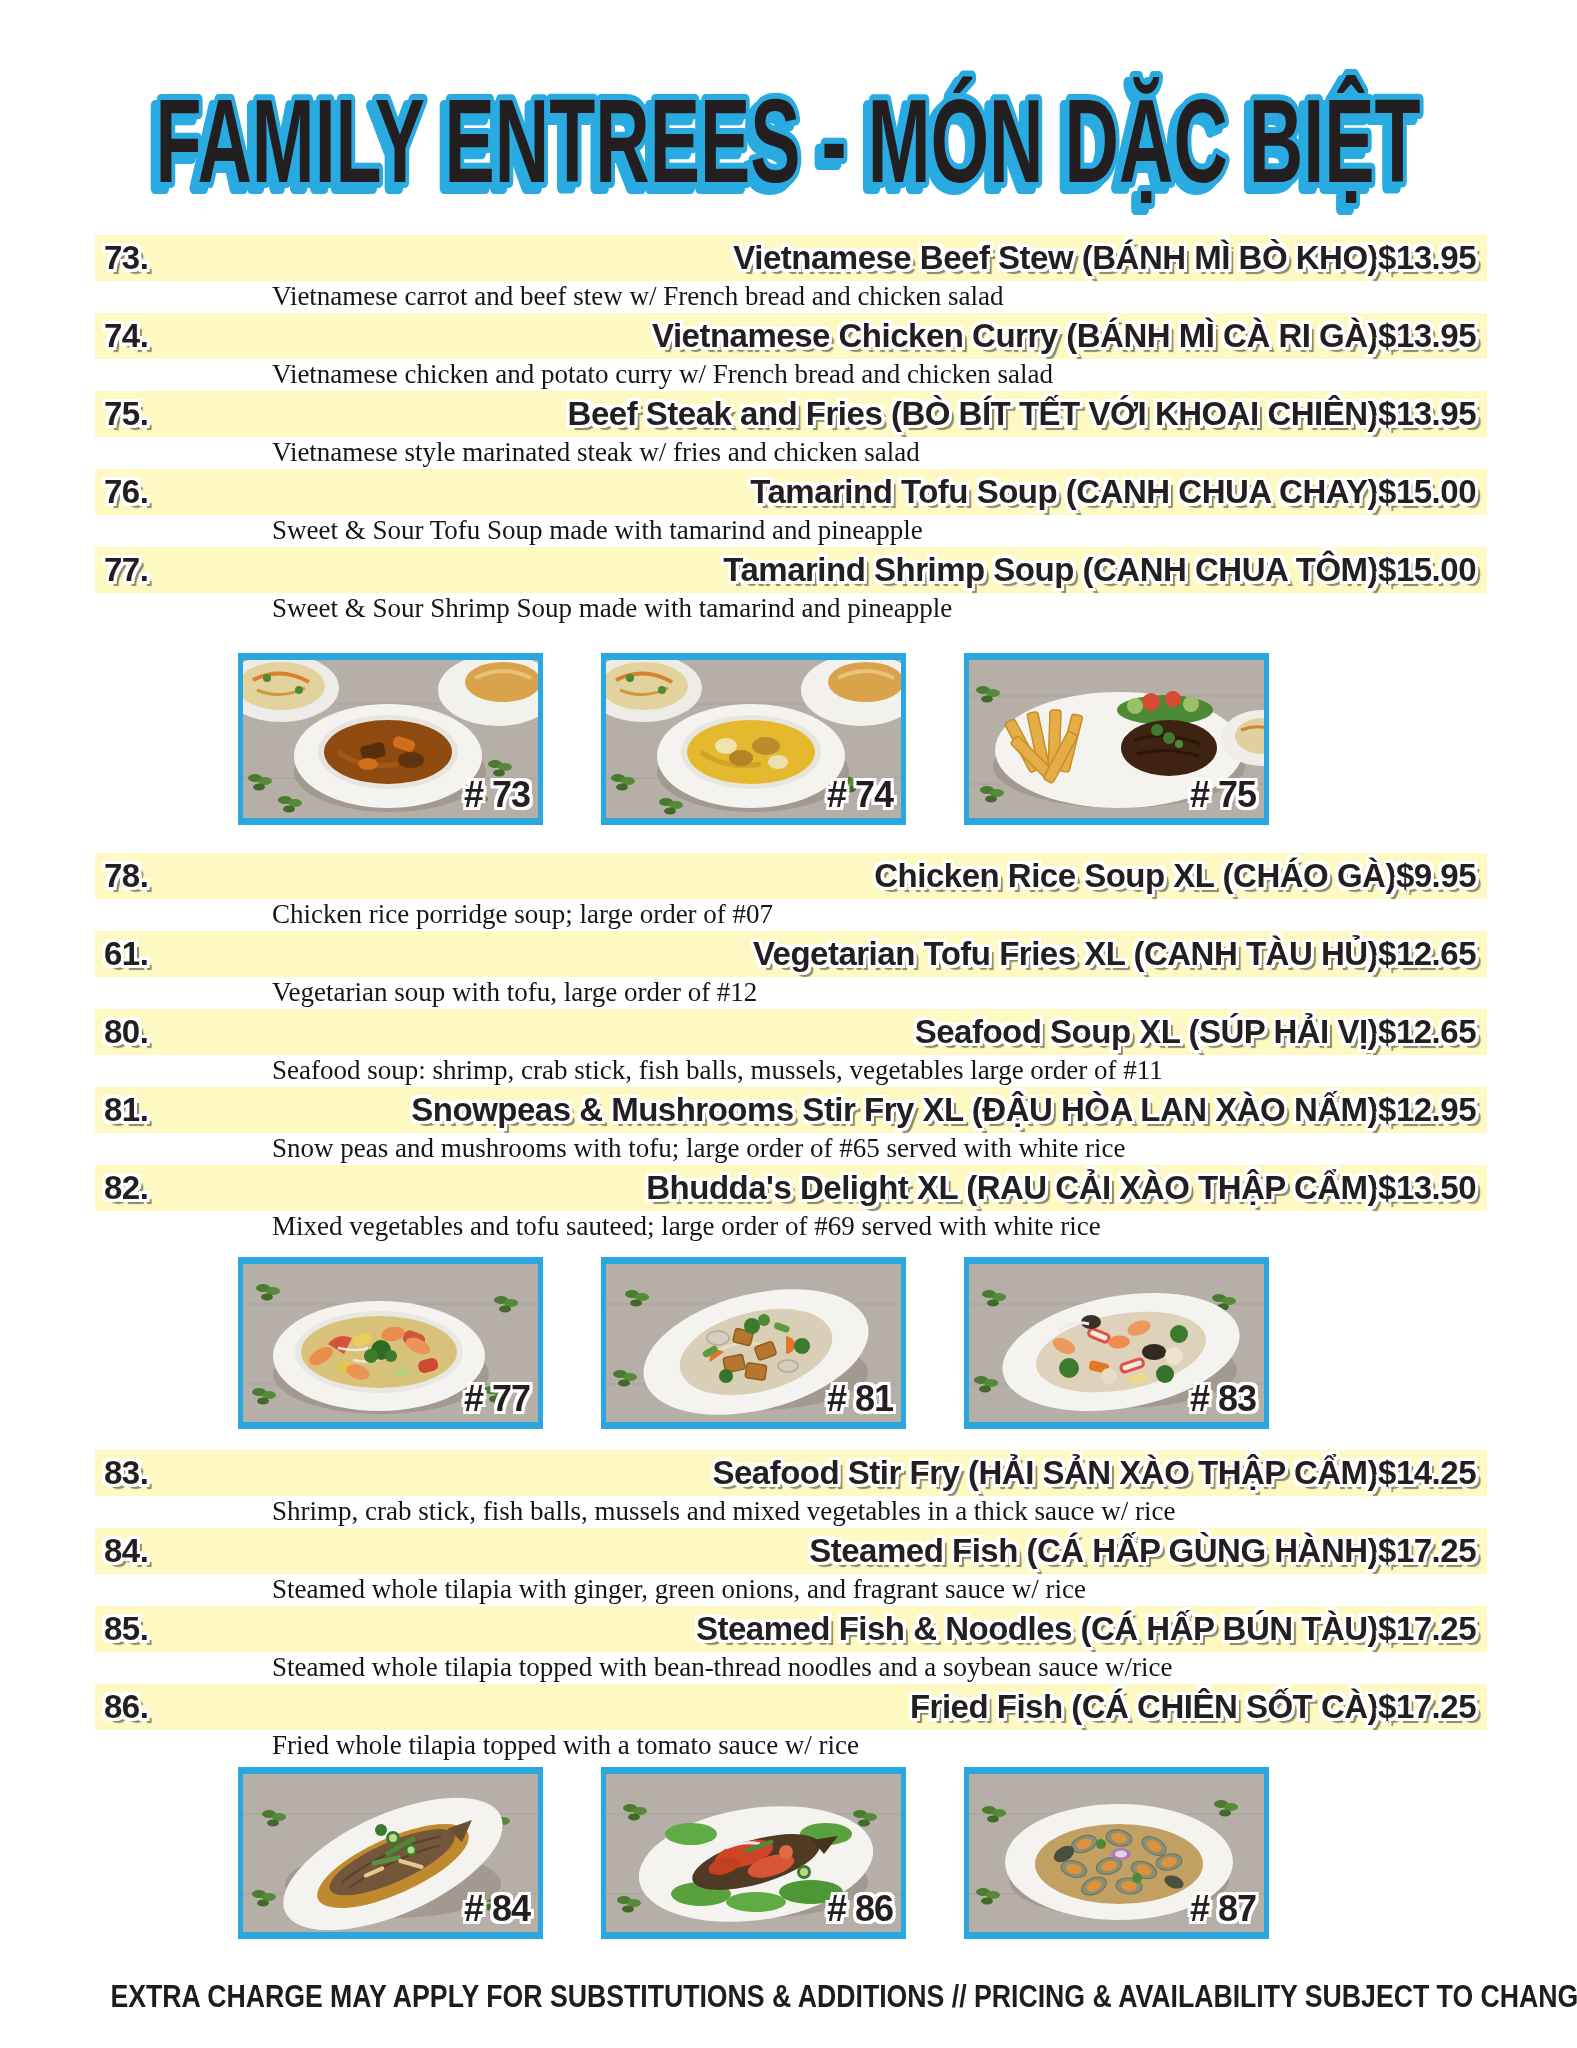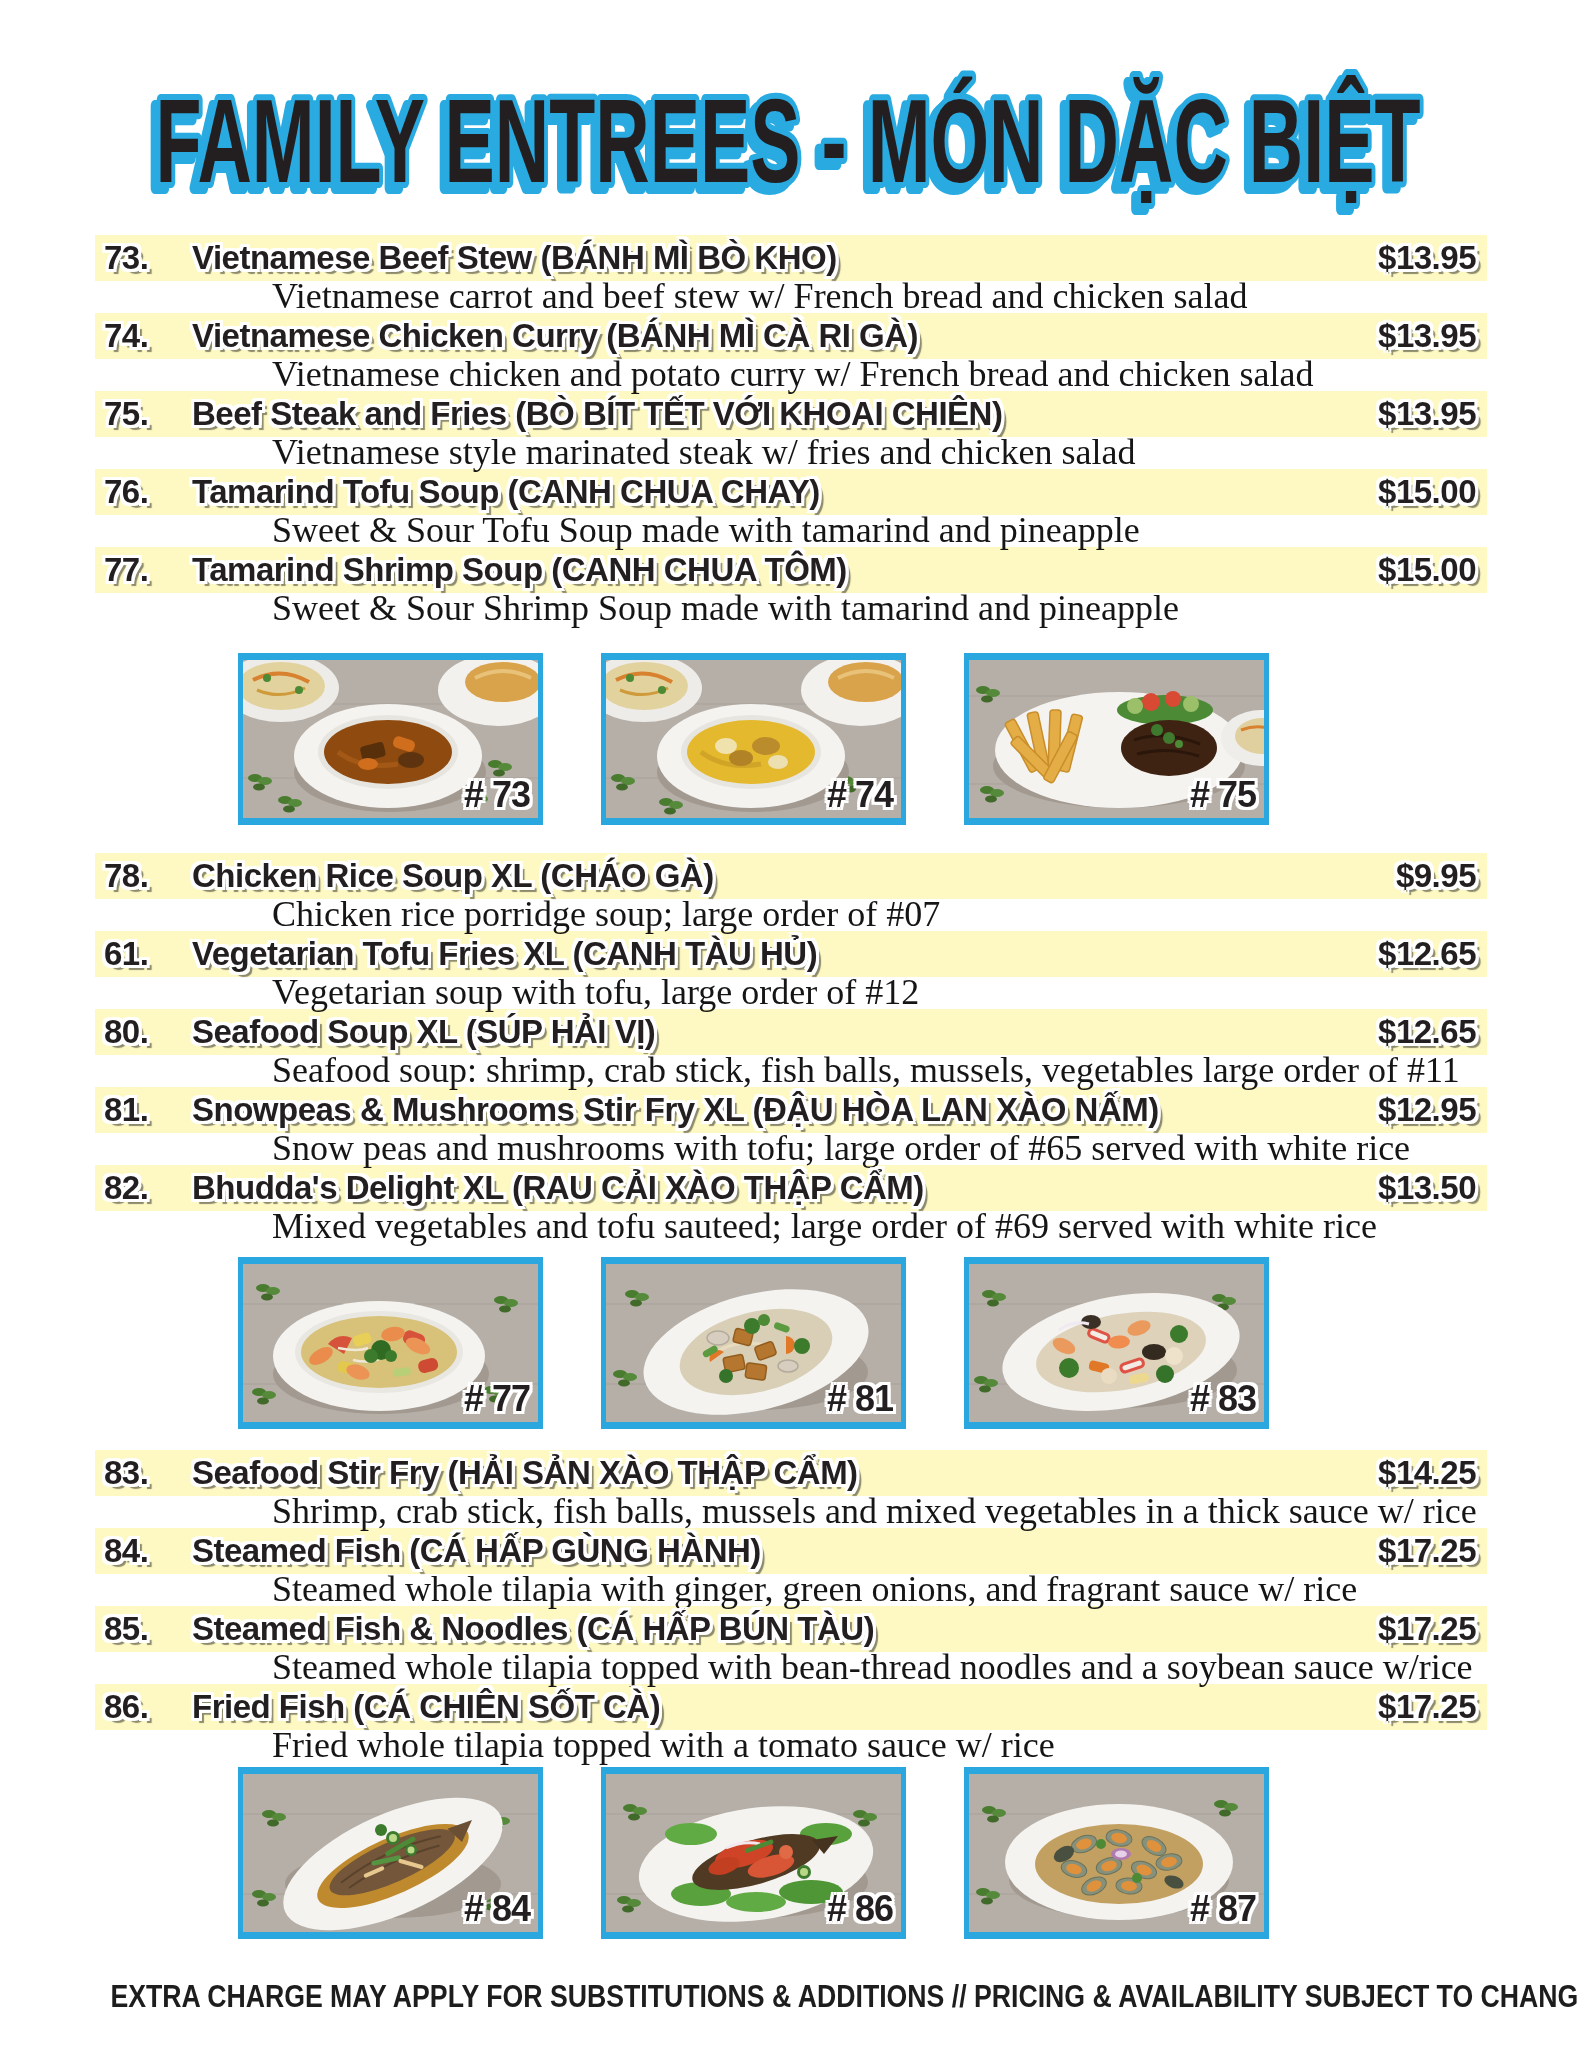--- a/index.html
+++ b/index.html
@@ -7,31 +7,31 @@
         font-family:"Liberation Sans",sans-serif;color:#231F20;}
   .title-svg{display:block;margin:60px auto 0;}
 
   .mgroup{padding:0;}
   .g1{margin-top:17px}
   .g2{margin-top:28px}
   .g3{margin-top:21px}
 
   .bar{height:46px;width:1392px;margin-left:95px;background:#fef9c3;display:flex;align-items:center;}
   .num{width:88px;padding-left:9px;}
-  .iname{flex:1;}
+  .iname{flex:1;text-align:right;}
   .price{padding-right:11px;}
   .bar span{
     font-size:33px;font-weight:bold;letter-spacing:-0.5px;color:#231F20;
     text-shadow:-3px -3px 0 #fff,3px -3px 0 #fff,-3px 3px 0 #fff,3px 3px 0 #fff,
                 -3px 0 0 #fff,3px 0 0 #fff,0 -3px 0 #fff,0 3px 0 #fff,
                 5px 5px 1px rgba(0,0,0,.45);
     white-space:nowrap;
   }
   .desc{height:32px;line-height:30px;margin-left:272px;
-        font-family:"Liberation Serif","DejaVu Serif",serif;font-size:36px;color:#151515;
+        font-family:"Liberation Serif","DejaVu Serif",serif;font-size:27px;color:#151515;
         white-space:nowrap;}
 
   .photo-row{display:flex;gap:58px;margin-left:238px;}
   .pr1{margin-top:28px}
   .pr2{margin-top:14px}
   .pr3{margin-top:5px}
   .photo{width:305px;height:172px;margin:0;border:5px solid #2AA7DE;border-top-width:7px;border-bottom-width:7px;
          box-sizing:border-box;position:relative;background:#b6afa7;box-shadow:inset 0 0 0 1px #9ed9f2;}
   .photo svg{display:block;width:100%;height:100%;}
   .plabel{position:absolute;right:8px;bottom:2px;font-size:36px;font-weight:bold;color:#231F20;letter-spacing:-1px;

